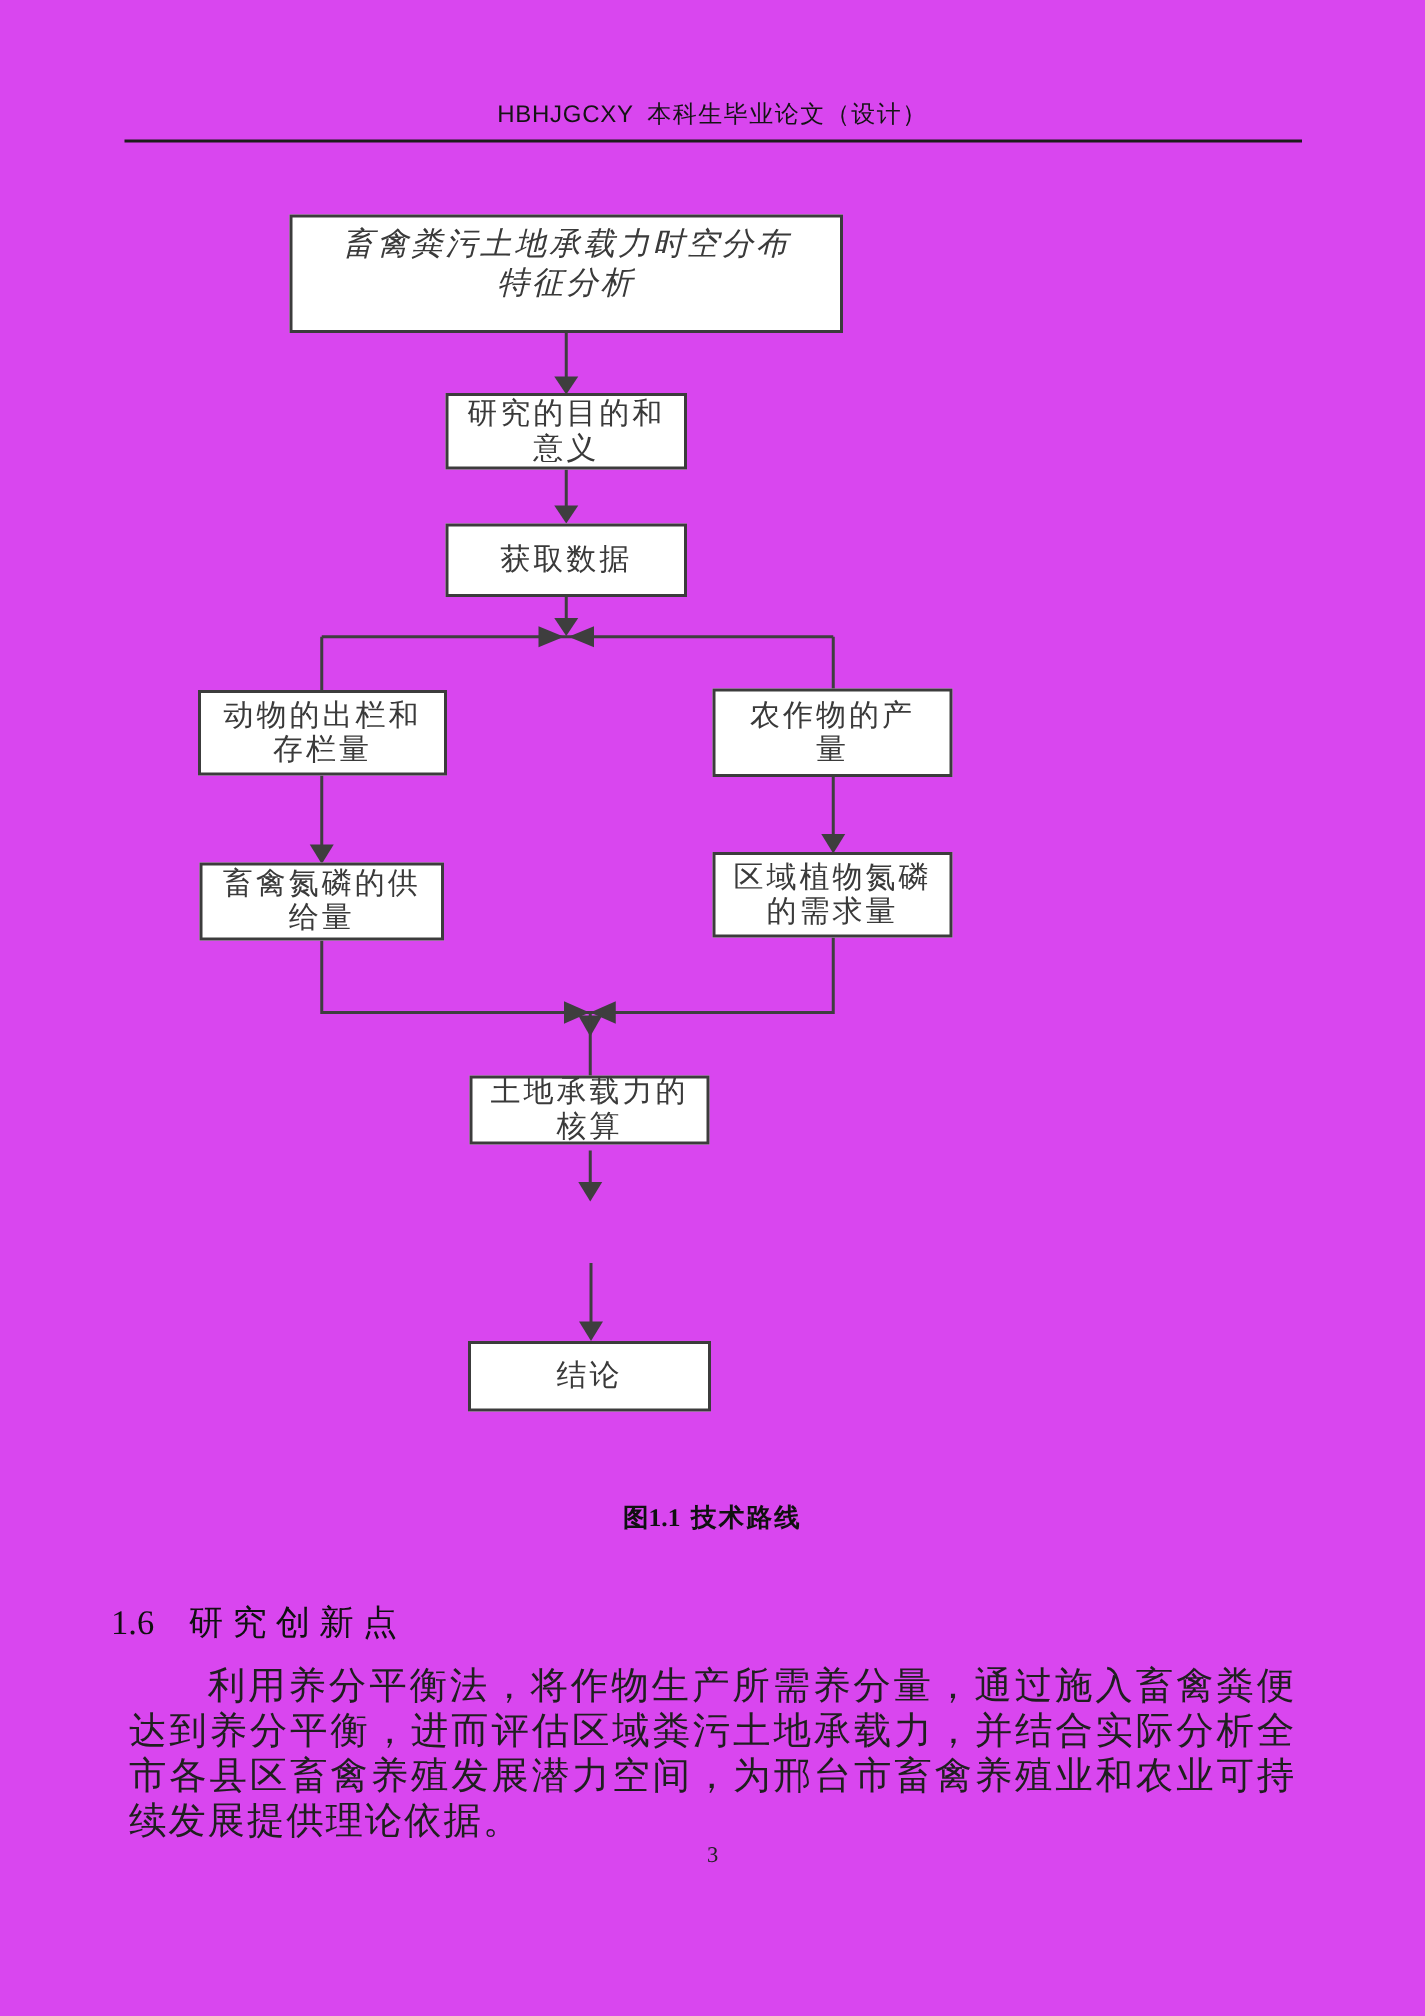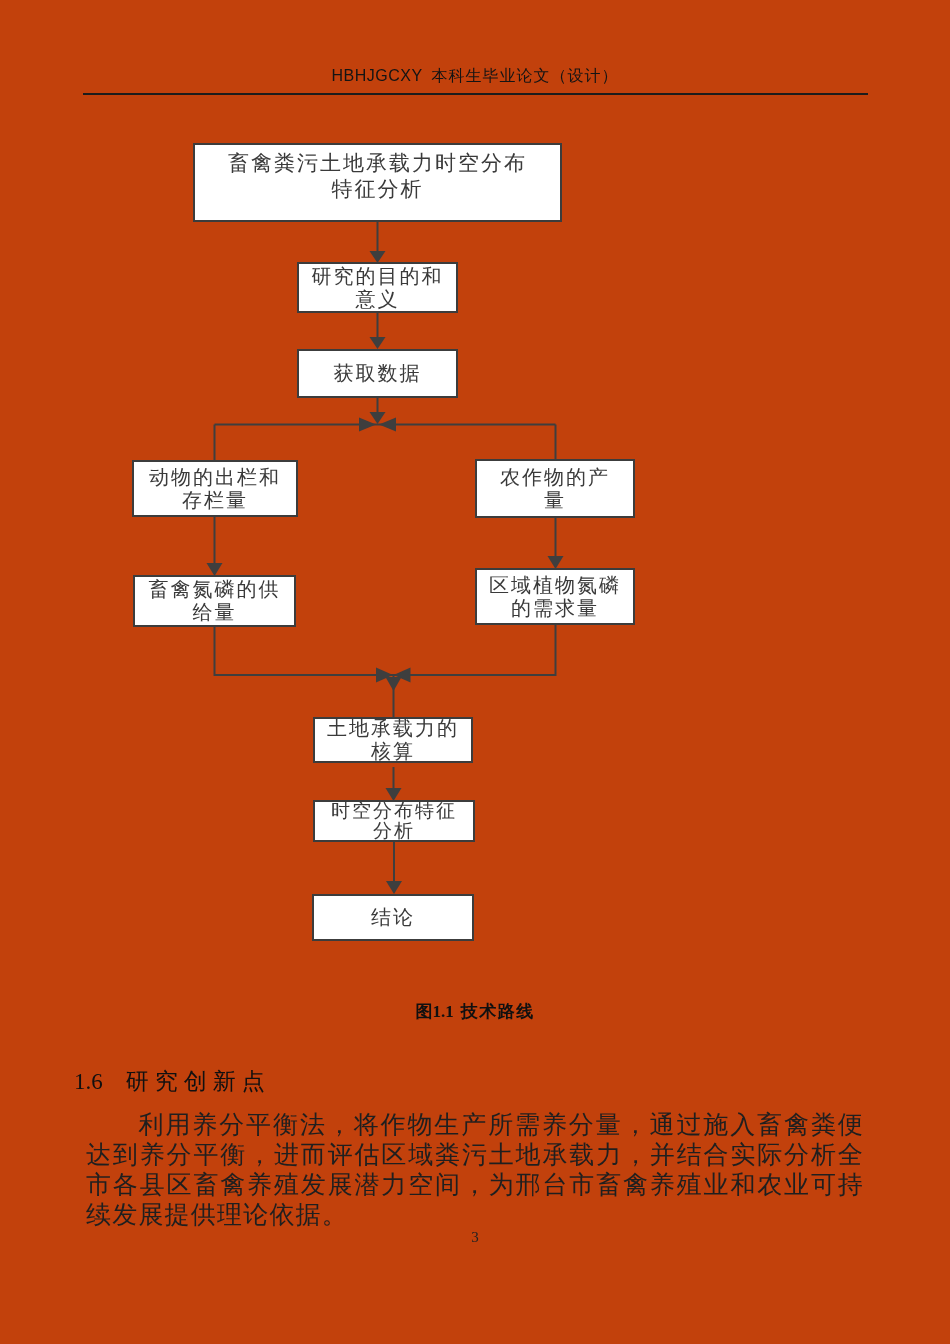--- a/index.html
+++ b/index.html
@@ -1,20 +1,20 @@
 <!DOCTYPE html>
 <html><head>
 <meta charset="utf-8">
 <style>
   html, body { margin: 0; padding: 0; background: #ffffff; }
   .page {
     position: relative;
     width: 950px;
     height: 1344px;
-    background: #c2410c;
+    background: #d946ef;
     overflow: hidden;
     font-family: "Liberation Serif", serif;
     color: #1a1a1a;
   }
 
   
   .header {
     position: absolute;
     left: 0; top: 66px;
     width: 100%;
@@ -161,21 +161,21 @@
       <polygon points="385.5,677 401.5,677 393.5,691"></polygon>
       <line x1="393.5" y1="675" x2="393.5" y2="718"></line>
 
       <line x1="393.5" y1="767" x2="393.5" y2="789"></line>
       <polygon points="385.5,788 401.5,788 393.5,801"></polygon>
 
       <line x1="394" y1="842" x2="394" y2="882"></line>
       <polygon points="386,881 402,881 394,894"></polygon>
     </svg>
 
-    <div class="fc-box top-align" style="left:193px; top:143px; width:369px; height:79px;">
+    <div class="fc-box top-align" style="left:193px; top:143px; width:369px; height:79px;font-style:italic;">
       <span class="fc-line">畜禽粪污土地承载力时空分布</span>
       <span class="fc-line">特征分析</span>
     </div>
 
     <div class="fc-box" style="left:297px; top:262px; width:161px; height:51px;">
       <span class="fc-line">研究的目的和</span>
       <span class="fc-line">意义</span>
     </div>
 
     <div class="fc-box" style="left:297px; top:349px; width:161px; height:49px;">
@@ -200,24 +200,20 @@
     <div class="fc-box" style="left:133px; top:575px; width:163px; height:52px;">
       <span class="fc-line">畜禽氮磷的供</span>
       <span class="fc-line">给量</span>
     </div>
 
     <div class="fc-box" style="left:313px; top:717px; width:160px; height:46px;">
       <span class="fc-line">土地承载力的</span>
       <span class="fc-line">核算</span>
     </div>
 
-    <div class="fc-box small" style="left:313px; top:800px; width:162px; height:42px;">
-      <span class="fc-line">时空分布特征</span>
-      <span class="fc-line">分析</span>
-    </div>
 
     <div class="fc-box" style="left:312px; top:894px; width:162px; height:47px;">
       <span class="fc-line">结论</span>
     </div>
 
   </div>
 
   <div class="caption">
     <span class="cap-label">图1.1</span><span class="cap-title">技术路线</span>
   </div>

